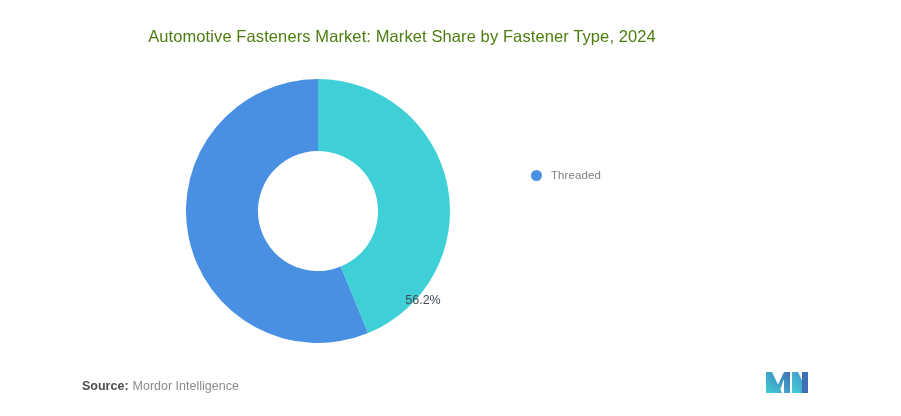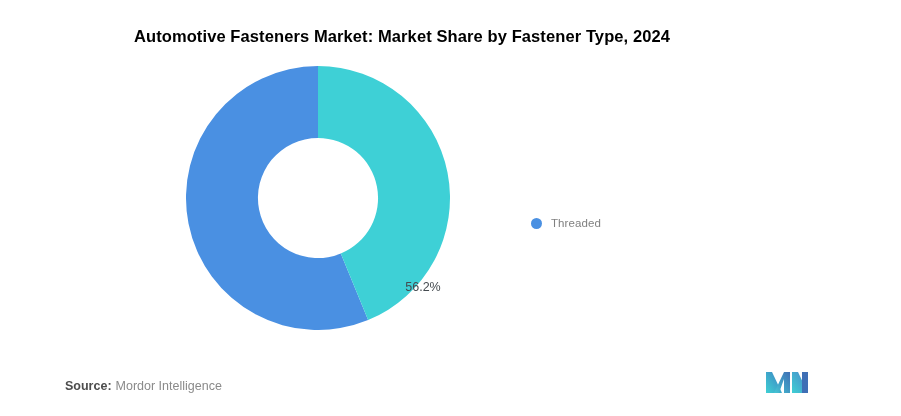--- a/index.html
+++ b/index.html
@@ -20,32 +20,32 @@
   }
 
   
   #chart-title {
     position: absolute;
     left: 0;
     top: 26px;
     width: 804px;
     text-align: center;
     font-size: 16.5px;
-    font-weight: 700;
-    color: #000000;
+    font-weight: 400;
+    color: #4d7c0f;
     letter-spacing: 0.1px;
     line-height: 20px;
     white-space: nowrap;
   }
 
   
   #donut-wrap {
     position: absolute;
     left: 186px;
-    top: 66px;
+    top: 79px;
     width: 264px;
     height: 264px;
   }
   #donut-svg {
     display: block;
     width: 264px;
     height: 264px;
   }
   #slice-label-threaded {
     position: absolute;
@@ -66,42 +66,41 @@
     left: 531px;
     top: 167px;
     width: 330px;
   }
   .legend-item {
     position: relative;
     display: block;
     padding-left: 20px;
     margin-bottom: 3px;
     min-height: 17px;
-    margin-top: 48px;
   }
   .legend-swatch {
     position: absolute;
     left: 0;
     top: 3px;
     width: 11px;
     height: 11px;
     border-radius: 50%;
   }
   .legend-label {
     display: block;
     font-size: 11.5px;
     color: #808080;
     line-height: 17px;
     letter-spacing: 0.1px;
   }
 
   
   #source-line {
     position: absolute;
-    left: 65px;
+    left: 82px;
     top: 378px;
     font-size: 12.5px;
     line-height: 16px;
     white-space: nowrap;
   }
   #source-label {
     font-weight: 700;
     color: #4d4d4d;
   }
   #source-value {

